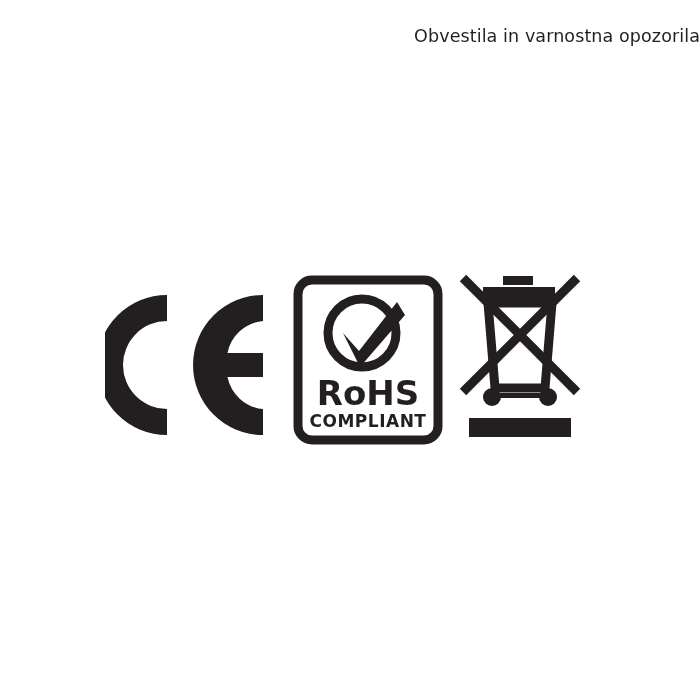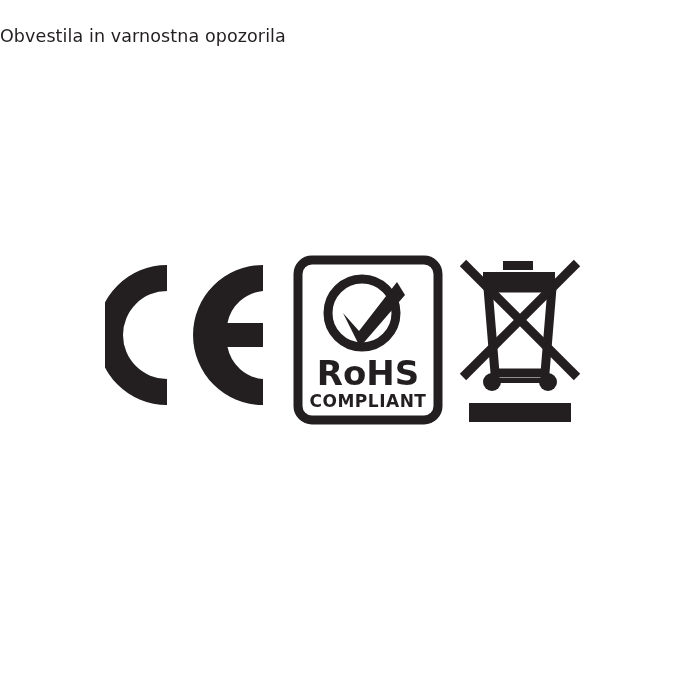--- a/index.html
+++ b/index.html
@@ -14,21 +14,21 @@
     color: #231f20;
     position: relative;
     overflow: hidden;
   }
 
   .page-title {
     position: absolute;
     top: 26px;
     left: 0;
     width: 700px;
-    text-align: left;
+    text-align: right;
     font-size: 17.5px;
     font-weight: 400;
     color: #231f20;
     letter-spacing: 0.1px;
   }
 
   .symbol-row {
     position: absolute;
     top: 255px;
     left: 0;
@@ -36,21 +36,21 @@
     height: 190px;
     display: flex;
     flex-direction: row;
     align-items: center;
     justify-content: center;
     gap: 0px;
   }
 
   .symbol {
     display: flex;
-    align-items: flex-start;
+    align-items: flex-end;
     justify-content: center;
   }
 
   .sym-ce   { width: 185px; height: 190px; }
   .sym-rohs { width: 155px; height: 190px; }
   .sym-weee { width: 150px; height: 190px; }
 
   svg { display: block; }
 </style>
 </head>

